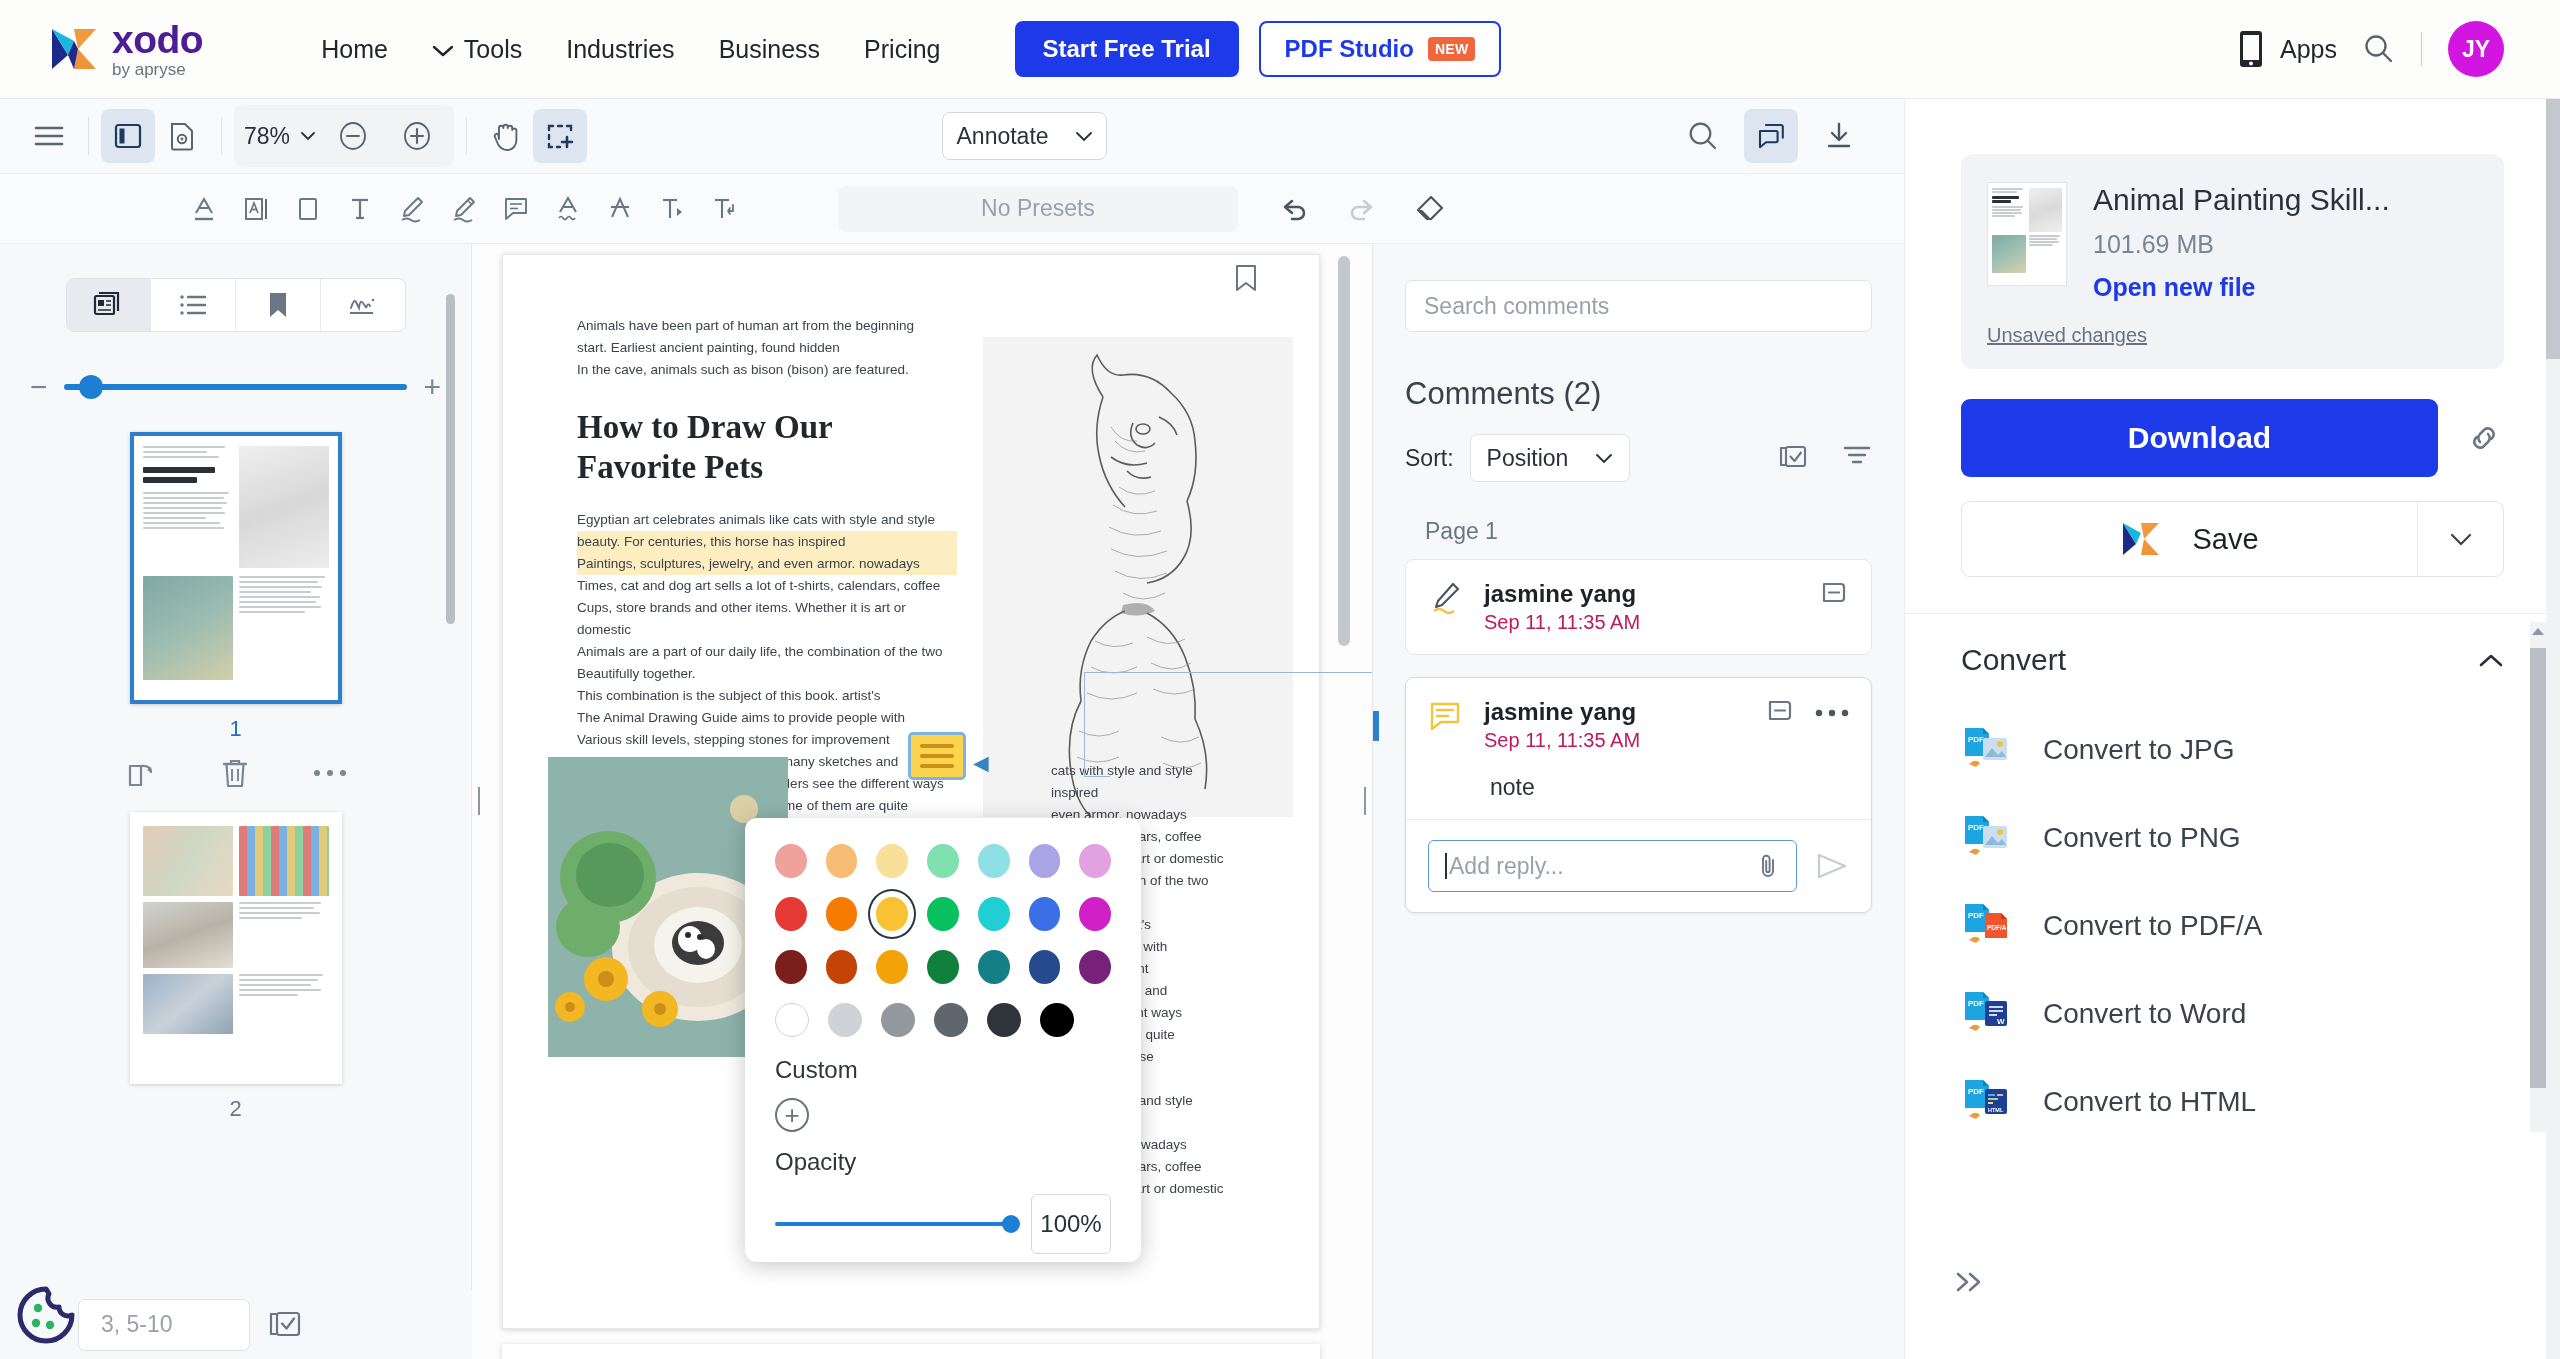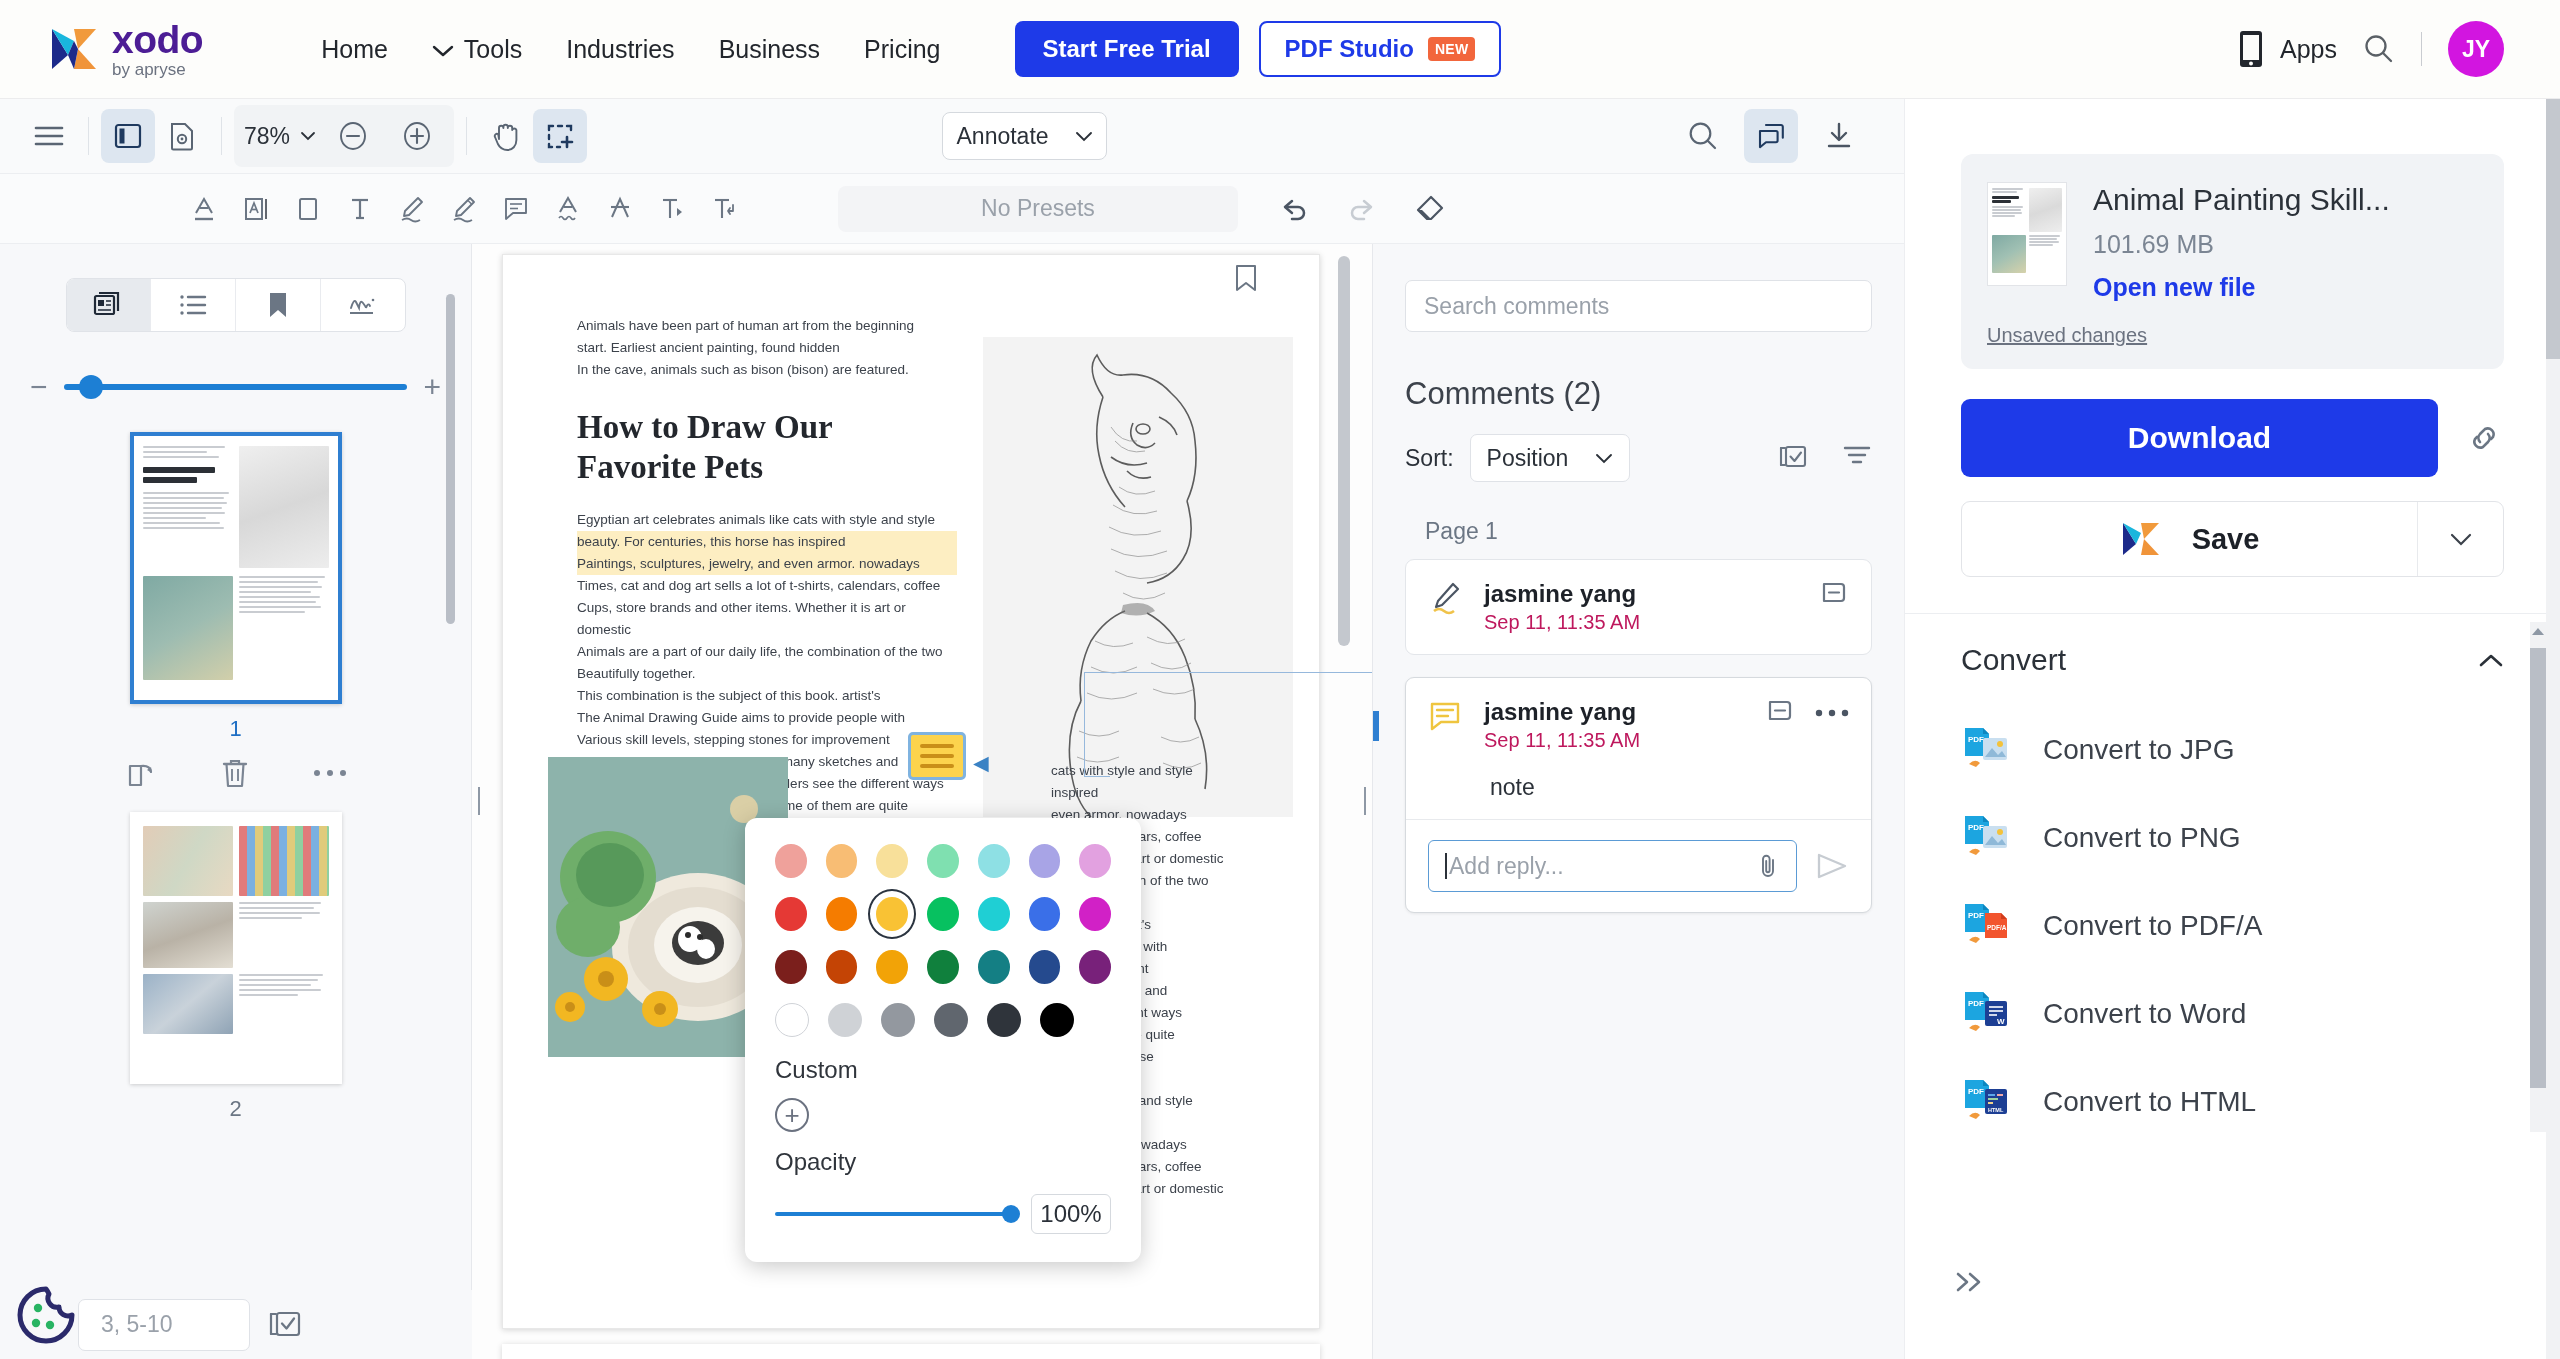--- a/index.html
+++ b/index.html
@@ -208,21 +208,21 @@
   .cp-plus {
     width:34px; height:34px; border-radius:50%; border:2.5px solid #6b7280;
     display:flex; align-items:center; justify-content:center; margin-top:14px;
     color:#6b7280; font-size:26px; line-height:1; cursor:pointer;
   }
   .op-row { display:flex; align-items:center; gap:20px; margin-top:18px; }
   .op-track { flex:1; height:4px; background:#1d7fd4; border-radius:2px; position:relative; }
   .op-knob { position:absolute; right:0; top:50%; transform:translate(50%,-50%);
              width:18px; height:18px; border-radius:50%; background:#1d7fd4; }
   .op-val {
-    width:80px; height:40px; border:1px solid #d5d9de; border-radius:6px;
+    width:80px; height:60px; border:1px solid #d5d9de; border-radius:6px;
     display:flex; align-items:center; justify-content:center;
     font-size:24px; color:#2b3139; cursor:pointer; background:#fff;
   }
 
   
   #comments-panel {
     position:absolute; left:1372px; top:244px; width:532px; height:1115px;
     background:#f7f8fa; border-left:1px solid #e6e8ec;
   }
   .search-comments {
@@ -283,21 +283,21 @@
     flex:1; height:78px; background:#1e3ae8; color:#fff; border:none; border-radius:9px;
     font-size:30px; font-weight:700; cursor:pointer;
   }
   .link-ico { color:#6b7684; cursor:pointer; }
 
   .save-row {
     margin: 24px 56px 0; height:76px; border:1px solid #e2e4e8; border-radius:9px;
     display:flex; align-items:center; background:#fff; cursor:pointer;
   }
   .save-main { flex:1; display:flex; align-items:center; justify-content:center; gap:30px; }
-  .save-label { font-size:29px; font-weight:700; color:#1d2128; }
+  .save-label { font-size:29px; font-weight:400; color:#1d2128; }
   .save-caret { width:86px; height:100%; border-left:1px solid #e8eaed;
                 display:flex; align-items:center; justify-content:center; color:#3c424b; }
 
   .convert-section { margin: 36px 0 0; border-top:1px solid #eceef1; position:relative; }
   .convert-head {
     display:flex; align-items:center; justify-content:space-between;
     margin: 0 56px; height:92px; font-size:30px; color:#2b3139; cursor:pointer;
   }
   .convert-item {
     display:flex; align-items:center; gap:30px; margin: 0 56px; height:88px;

